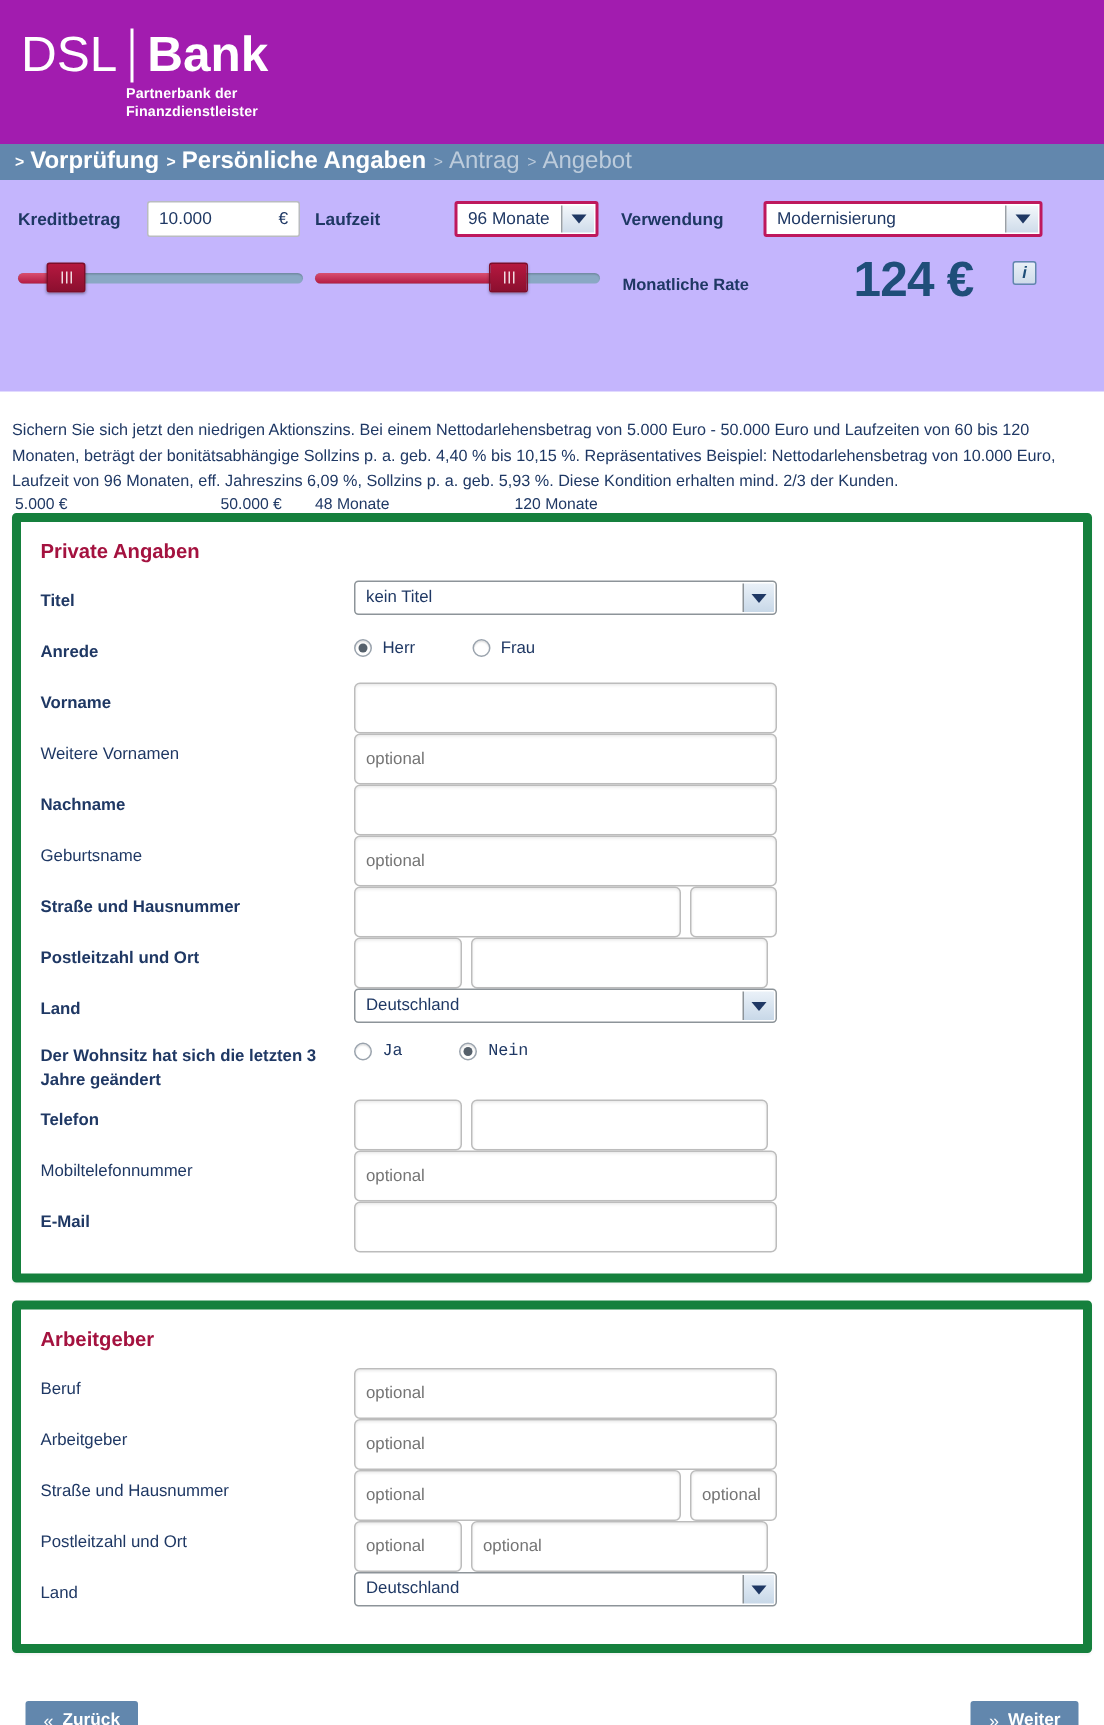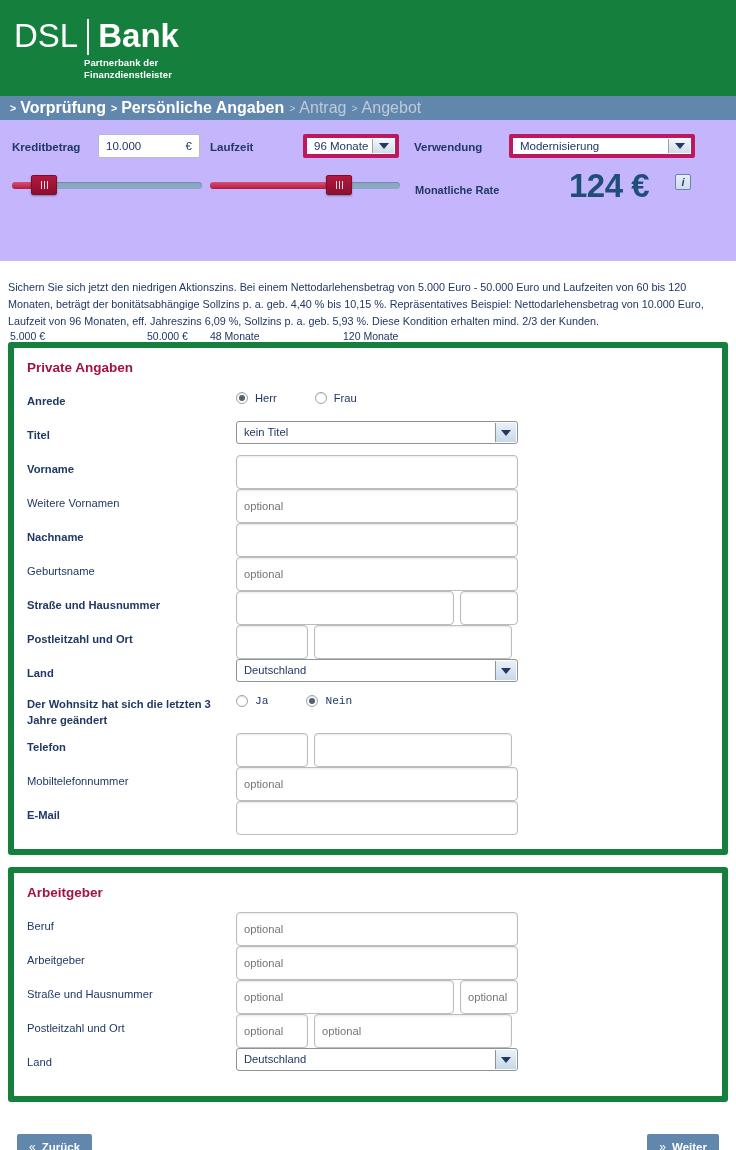--- a/index.html
+++ b/index.html
@@ -8,21 +8,21 @@
     width: 736px; height: 1150px;
     background: #ffffff;
     font-family: "Liberation Sans", sans-serif;
     color: #1f3864;
     overflow: hidden;
   }
   .page { position: relative; width: 736px; height: 1150px; background: #fff; }
 
   
   .header {
-    height: 96px; background: #15803d; position: relative;
+    height: 96px; background: #a21caf; position: relative;
   }
   .logo { position: absolute; left: 14px; top: 18px; color: #fff; }
   .logo-main { display: flex; align-items: flex-start; }
   .logo-dsl {
     font-size: 33px; font-weight: 400; letter-spacing: 0px; line-height: 36px;
     color: #fff;
   }
   .logo-bar {
     width: 2px; height: 36px; background: #fff; margin: 1px 9px 0 9px;
   }
@@ -56,21 +56,21 @@
     line-height: 26px;
   }
   .fld-amount {
     position: absolute; left: 98px; top: 0; width: 102px; height: 24px;
     background: #fff; border: 1px solid #b9bcc0; border-radius: 2px;
     display: flex; align-items: center; justify-content: space-between;
     padding: 0 7px; font-size: 11.5px; color: #1f3864;
   }
   .sel {
     position: absolute; height: 24px; background: #fff;
-    border: 4px solid #be185d; border-radius: 2px;
+    border: 2px solid #be185d; border-radius: 2px;
     display: flex; align-items: center; font-size: 11.5px; color: #1f3864;
     padding-left: 7px;
   }
   .sel .arrowbox {
     position: absolute; right: 1px; top: 1px; bottom: 1px; width: 22px;
     background: linear-gradient(#f3f7fb, #cfdcea);
     border-left: 1px solid #9aa0a6;
     display: flex; align-items: center; justify-content: center;
   }
   .chev { width: 0; height: 0; border-left: 5px solid transparent;
@@ -275,43 +275,43 @@
     <span class="rate-value" style="left:569px; top:47px;">124 €</span>
     <span class="info-icon" style="left:675px; top:54px;">i</span>
   </div>
 
   <div class="disclaimer">Sichern Sie sich jetzt den niedrigen Aktionszins. Bei einem Nettodarlehensbetrag von 5.000 Euro - 50.000 Euro und Laufzeiten von 60 bis 120 Monaten, beträgt der bonitätsabhängige Sollzins p. a. geb. 4,40 % bis 10,15 %. Repräsentatives Beispiel: Nettodarlehensbetrag von 10.000 Euro, Laufzeit von 96 Monaten, eff. Jahreszins 6,09 %, Sollzins p. a. geb. 5,93 %. Diese Kondition erhalten mind. 2/3 der Kunden.</div>
 
   <div class="card">
     <div class="card-title">Private Angaben</div>
 
     <div class="frow">
+      <div class="flabel req">Titel</div>
+      <div class="fctl">
+        <div class="select2">
+          <span>kein Titel</span>
+          <span class="arrowbox">
+              <span class="chev"></span>
+            </span>
+        </div>
+      </div>
+    </div>
+
+    <div class="frow">
       <div class="flabel req">Anrede</div>
       <div class="fctl">
         <div class="radios">
           <label class="radio">
             <span class="rdot on"></span>
             <span class="rtext">Herr</span>
           </label>
           <label class="radio">
             <span class="rdot"></span>
             <span class="rtext">Frau</span>
           </label>
-        </div>
-      </div>
-    </div>
-
-    <div class="frow">
-      <div class="flabel req">Titel</div>
-      <div class="fctl">
-        <div class="select2">
-          <span>kein Titel</span>
-          <span class="arrowbox">
-              <span class="chev"></span>
-            </span>
         </div>
       </div>
     </div>
 
     <div class="frow">
       <div class="flabel req">Vorname</div>
       <div class="fctl">
         <input class="inp w-full" type="text" placeholder="" style="">
       </div>
     </div>

